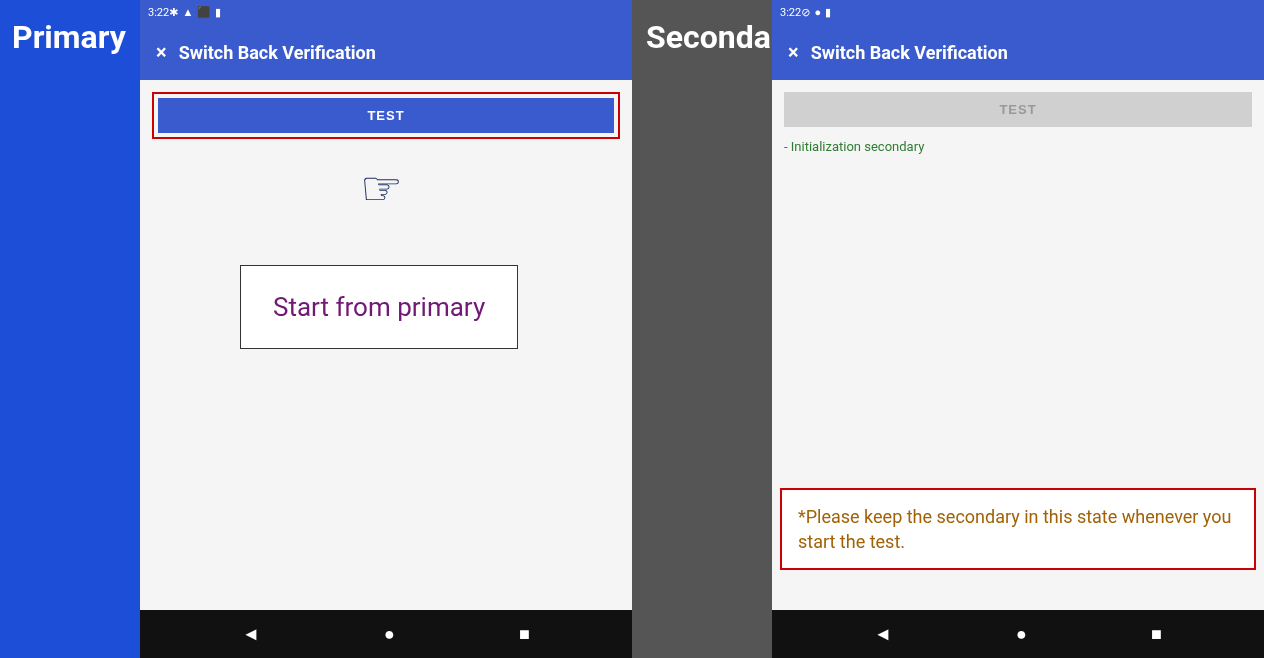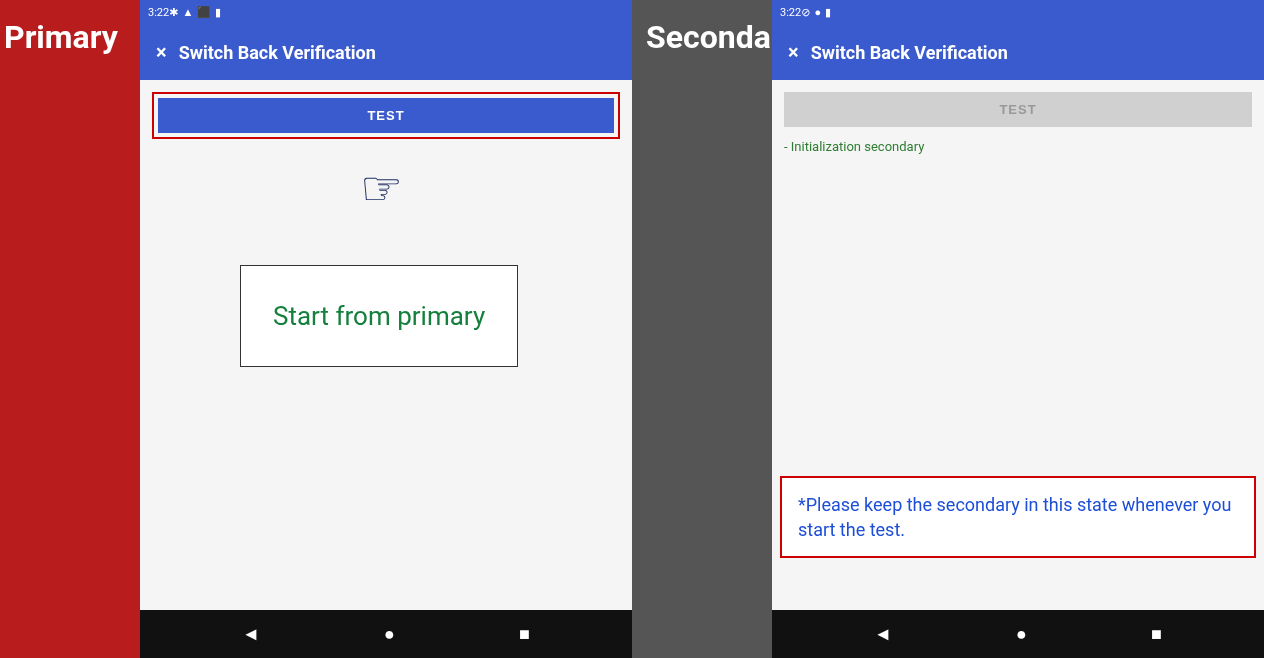--- a/index.html
+++ b/index.html
@@ -17,25 +17,25 @@
       width: 632px;
       height: 658px;
       display: flex;
       position: relative;
       background: #d0d0d0;
     }
 
     .panel-label-primary {
       width: 140px;
       height: 658px;
-      background: #b91c1c;
+      background: #1d4ed8;
       display: flex;
       align-items: flex-start;
       justify-content: flex-start;
-      padding: 18px 4px;
+      padding: 18px 12px;
     }
 
     .panel-label-primary span {
       color: white;
       font-size: 32px;
       font-weight: bold;
     }
 
     
     .phone-frame-left {
@@ -163,24 +163,24 @@
       color: #1a2a5e;
       pointer-events: none;
     }
 
     
     .start-from-primary {
       position: absolute;
       top: 185px;
       left: 100px;
       border: 1.5px solid #333;
-      padding: 35px 32px;
+      padding: 26px 32px;
       background: white;
       font-size: 26px;
-      color: #15803d;
+      color: #701a75;
       white-space: nowrap;
     }
 
     
     .test-btn-secondary {
       background: #d0d0d0;
       color: #999;
       border: none;
       width: 100%;
       padding: 10px;
@@ -212,28 +212,28 @@
     .nav-btn {
       color: white;
       font-size: 18px;
       cursor: pointer;
       padding: 4px 8px;
     }
 
     
     .note-box {
       position: absolute;
-      bottom: 52px;
+      bottom: 40px;
       left: 8px;
       right: 8px;
       border: 2px solid #cc0000;
       padding: 14px 16px;
       background: white;
       font-size: 18px;
-      color: #1d4ed8;
+      color: #a16207;
       line-height: 1.4;
     }
 
   </style>
 </head>
 <body>
 
 <div class="left-panel">
   <div class="panel-label-primary">
     <span>Primary</span>

